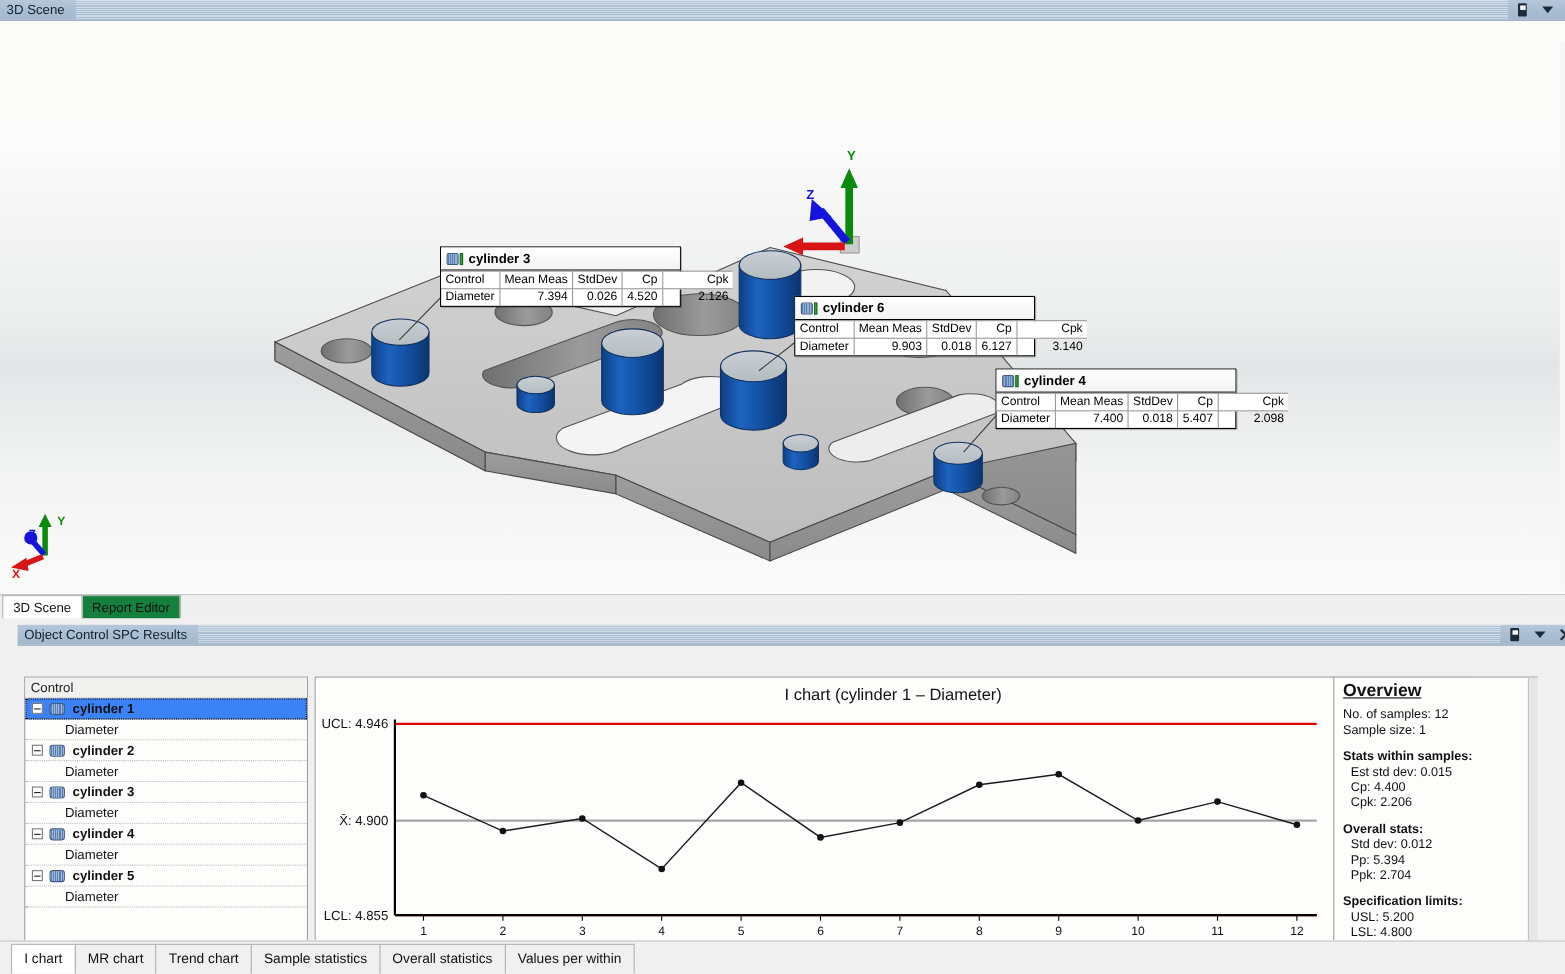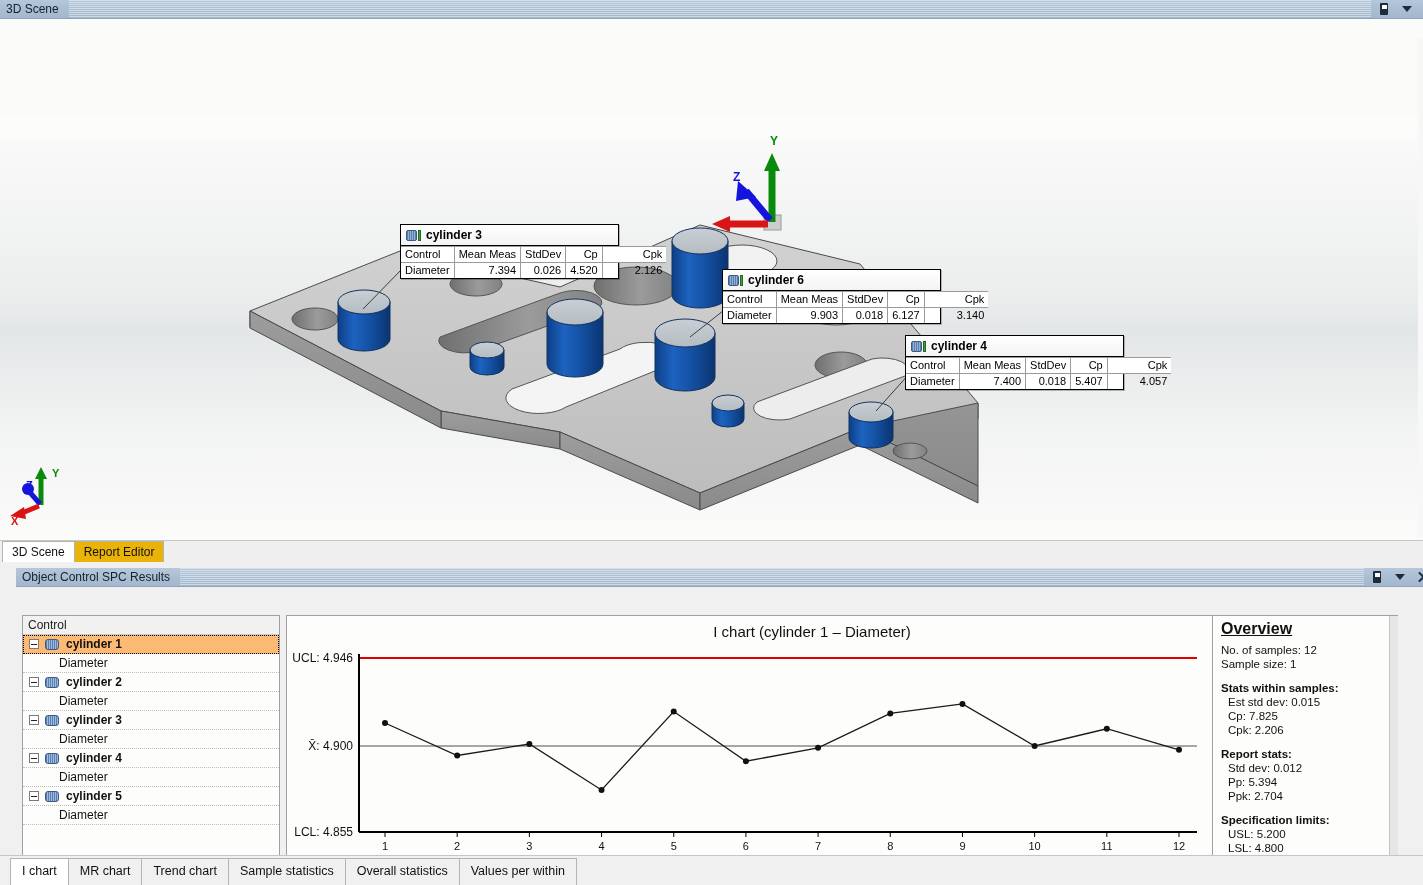--- a/index.html
+++ b/index.html
@@ -80,21 +80,21 @@
   .callout tr td:last-child, .callout tr th:last-child { border-right: none; padding-left: 32px; }
 
   
   .view-tabs {
     position: absolute; left: 0; top: 540px; width: 1423px; height: 22px;
     background: #efefef; border-top: 1px solid #c6c6c6;
     display: flex; align-items: flex-end; padding-left: 2px;
   }
   .vtab {
     font-size: 12px; color: #111; padding: 3px 9px 3px 9px; height: 21px;
-    border: 1px solid #b3b3b3; border-bottom: none; background: #eab308;
+    border: 1px solid #b3b3b3; border-bottom: none; background: #15803d;
     margin-right: -1px; line-height: 15px; cursor: default;
   }
   .vtab.active { background: #ffffff; border-color: #b3b3b3; position: relative; z-index: 2; }
 
   
   .spc { position: absolute; left: 16px; top: 568px; width: 1423px; height: 317px; background: #f0f0f0; }
   .spc-body { position: absolute; left: 0; top: 19px; width: 1423px; height: 276px; }
 
   
   .tree {
@@ -103,21 +103,21 @@
     font-size: 12px; overflow: hidden;
   }
   .tree-head {
     height: 19px; padding: 2px 5px; color: #222; font-size: 12px;
     background: #f1f1ef; border-bottom: 1px solid #c8c8c8;
   }
   .tree-row {
     display: flex; align-items: center; height: 19px; padding-left: 6px;
     border-bottom: 1px dotted #bdbdbd; white-space: nowrap;
   }
-  .tree-row.sel { background: #fdba74; outline: 1px dotted #000; outline-offset: -1px; }
+  .tree-row.sel { background: #3b82f6; outline: 1px dotted #000; outline-offset: -1px; }
   .expander {
     width: 10px; height: 10px; border: 1px solid #7a7a7a; background: #fff;
     position: relative; flex: 0 0 auto; margin-right: 6px;
   }
   .expander:before { content:""; position:absolute; left:1px; top:4px; width:6px; height:1px; background:#222; }
   .node-icon { width: 15px; height: 11px; position: relative; flex: 0 0 auto; margin-right: 6px; }
   .node-icon .cyl { position:absolute; left:0; top:0; width:14px; height:11px; border-radius:3px;
     background: repeating-linear-gradient(to right,#5d7fae 0 1px,#9cbbe2 1px 2px); border:1px solid #3c5a82; }
   .tree-row .lbl { font-weight: bold; color: #111; }
   .tree-row.child { padding-left: 36px; font-weight: normal; }
@@ -369,21 +369,21 @@
           <th class="num">Mean Meas</th>
           <th class="num">StdDev</th>
           <th class="num">Cp</th>
           <th class="num">Cpk</th>
         </tr>
         <tr>
           <td>Diameter</td>
           <td class="num">7.400</td>
           <td class="num">0.018</td>
           <td class="num">5.407</td>
-          <td class="num">4.057</td>
+          <td class="num">2.098</td>
         </tr>
       </tbody>
         </table>
     </div>
 
     <div class="scroll-v"></div>
   </div>
 
   <div class="view-tabs">
     <div class="vtab active">3D Scene</div>
@@ -522,24 +522,24 @@
         </div>
       </div>
 
       <div class="overview">
         <div class="ov-title">Overview</div>
         <div>No. of samples: 12</div>
         <div>Sample size: 1</div>
 
         <div class="ov-group">Stats within samples:</div>
         <div class="ov-item">Est std dev: 0.015</div>
-        <div class="ov-item">Cp: 7.825</div>
+        <div class="ov-item">Cp: 4.400</div>
         <div class="ov-item">Cpk: 2.206</div>
 
-        <div class="ov-group">Report stats:</div>
+        <div class="ov-group">Overall stats:</div>
         <div class="ov-item">Std dev: 0.012</div>
         <div class="ov-item">Pp: 5.394</div>
         <div class="ov-item">Ppk: 2.704</div>
 
         <div class="ov-group">Specification limits:</div>
         <div class="ov-item">USL: 5.200</div>
         <div class="ov-item">LSL: 4.800</div>
 
         <div class="ov-scroll"></div>
       </div>

